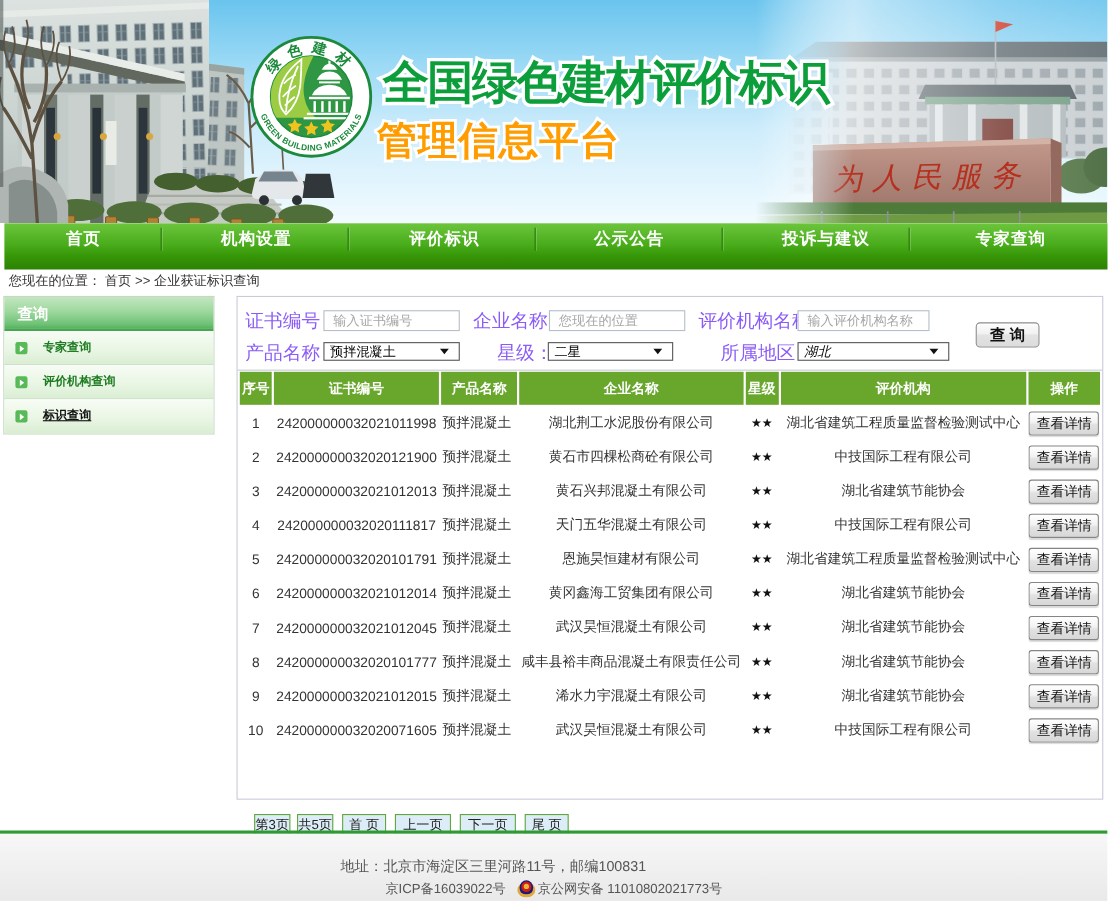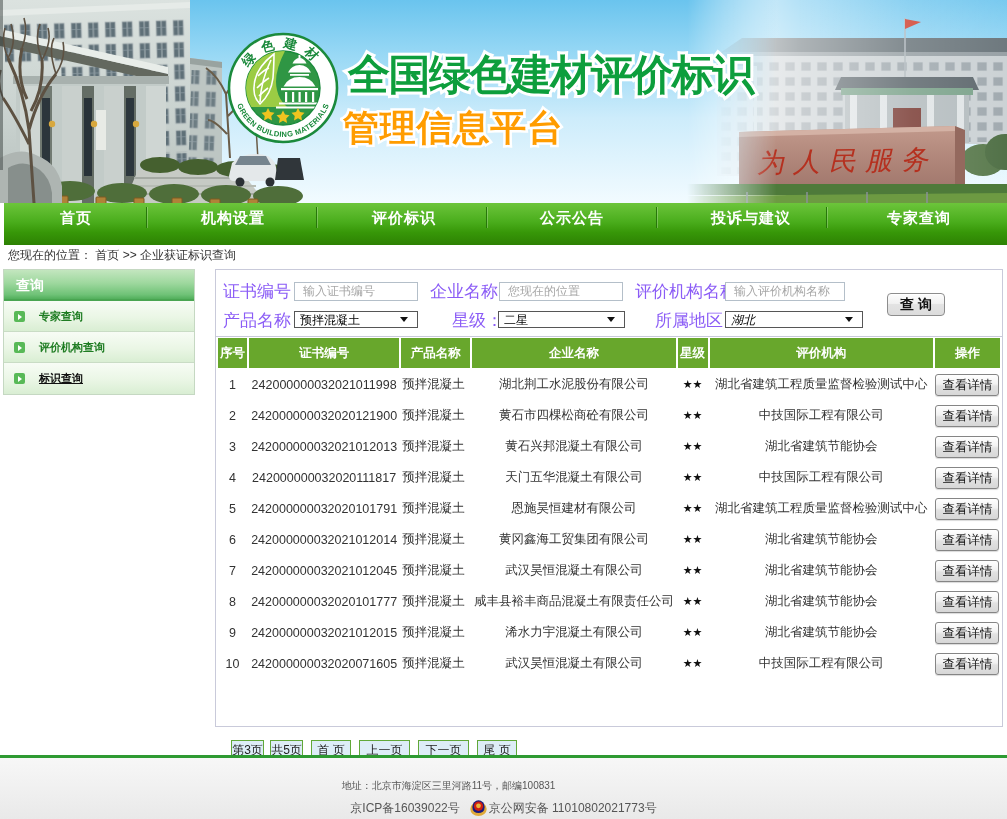--- a/index.html
+++ b/index.html
@@ -61,21 +61,21 @@
   text-align:center; line-height:20px; box-shadow:0 1px 1px rgba(0,0,0,0.15); }
 
 
 #pager { position:absolute; left:15px; top:426px; height:20px; }
 #pager span { display:inline-block; height:20px; border:1px solid #61a839; background:#ddedf7; font-size:12px; color:#222;
   text-align:center; line-height:18px; margin-right:6px; vertical-align:top;margin-top:44px; }
 
 
 #fline { position:absolute; left:0; top:755px; width:1007px; height:3px; background:#2e9a32; }
 #footer { position:absolute; left:0; top:758px; width:1007px; height:61px; background:linear-gradient(#f7f7f7, #e9e9e9); }
-#footer .f1 { position:absolute; left:0; top:21px; width:897px; text-align:center; font-size:10px; color:#555; }
+#footer .f1 { position:absolute; left:0; top:21px; width:897px; text-align:center; font-size:13px; color:#555; }
 #footer .f2 { position:absolute; left:0; top:41px; width:1007px; text-align:center; font-size:12px; color:#555; }
 #footer .badge { display:inline-block; vertical-align:-4px; margin:0 2px 0 10px; }
 </style>
 </head>
 <body>
 <div id="page">
 
   <div id="header">
     <div id="hleft">
       <svg width="470" height="203" xmlns="http://www.w3.org/2000/svg">
@@ -327,21 +327,21 @@
     <div id="form">
       <div class="lab" style="left:7px; top:12px;">证书编号：</div>
       <div class="inp" style="left:78px; top:12px; width:124px;">输入证书编号</div>
       <div class="lab" style="left:214px; top:12px;">企业名称：</div>
       <div class="inp" style="left:283px; top:12px; width:124px;">您现在的位置</div>
       <div class="lab" style="left:419px; top:12px;">评价机构名称：</div>
       <div class="inp" style="left:509px; top:12px; width:120px;">输入评价机构名称</div>
       <div class="lab" style="left:7px; top:41px;">产品名称：</div>
       <div class="sel" style="left:78px; top:41px; width:124px;">预拌混凝土<span class="ar"></span></div>
       <div class="lab" style="left:236px; top:41px;">星级：</div>
-      <div class="sel" style="left:282px; top:41px; width:127px;">二星<span class="ar"></span></div>
+      <div class="sel" style="left:282px; top:41px; width:114px;">二星<span class="ar"></span></div>
       <div class="lab" style="left:439px; top:41px;">所属地区：</div>
       <div class="sel" style="left:509px; top:41px; width:138px;font-style:italic;">湖北<span class="ar"></span></div>
       <div id="qbtn">查 询</div>
     </div>
 
     <table id="tbl">
       <colgroup>
         <col style="width:29px">
           <col style="width:150px">
           <col style="width:69px">

